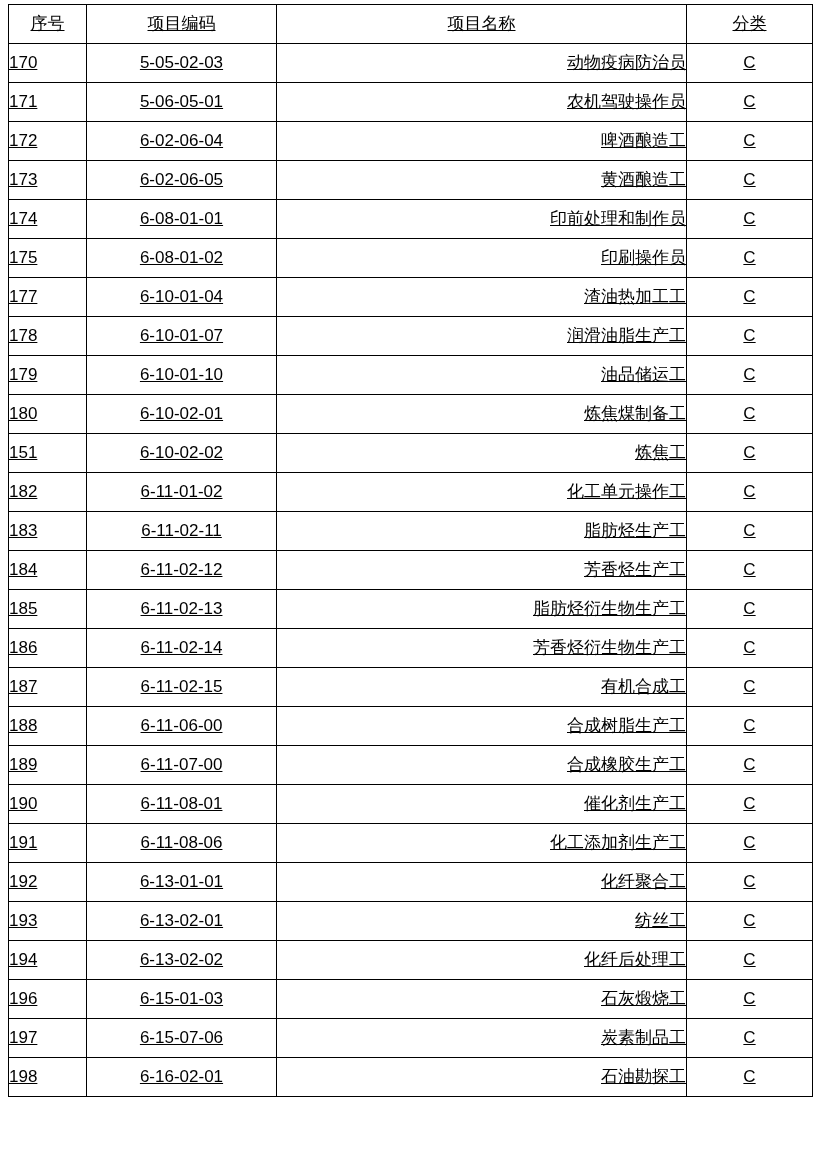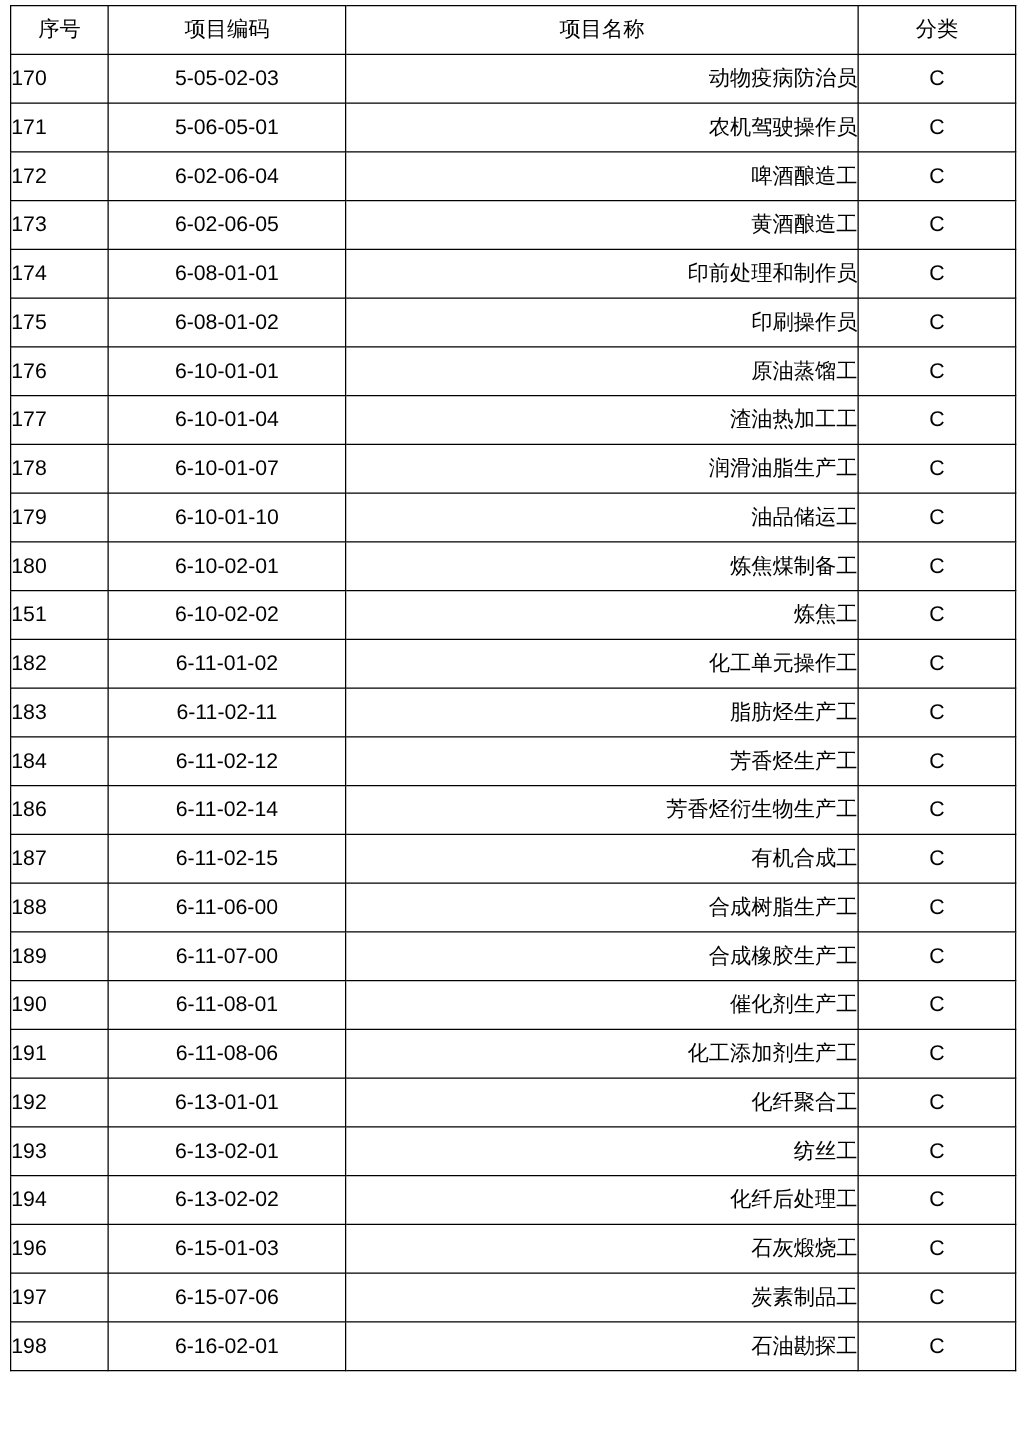--- a/index.html
+++ b/index.html
@@ -12,20 +12,21 @@
     height: 1150px;
     font-family: "Liberation Sans", "DejaVu Sans", sans-serif;
     color: #000000;
     overflow: hidden;
   }
   .page {
     width: 820px;
     height: 1076px;
     box-sizing: border-box;
     padding: 4px 8px 0 8px;
+    text-decoration: underline;
   }
   table.occupation-table {
     border-collapse: collapse;
     width: 804px;
     table-layout: fixed;
   }
   table.occupation-table th,
   table.occupation-table tr > td {
     border: 1px solid #000000;
     padding: 0;
@@ -114,26 +115,20 @@
           <td class="name-cell">印前处理和制作员</td>
           <td class="cat-cell">C</td>
         </tr>
         <tr>
           <td class="seq-cell">175</td>
           <td class="code-cell">6-08-01-02</td>
           <td class="name-cell">印刷操作员</td>
           <td class="cat-cell">C</td>
         </tr>
         <tr>
-          <td class="seq-cell">176</td>
-          <td class="code-cell">6-10-01-01</td>
-          <td class="name-cell">原油蒸馏工</td>
-          <td class="cat-cell">C</td>
-        </tr>
-        <tr>
           <td class="seq-cell">177</td>
           <td class="code-cell">6-10-01-04</td>
           <td class="name-cell">渣油热加工工</td>
           <td class="cat-cell">C</td>
         </tr>
         <tr>
           <td class="seq-cell">178</td>
           <td class="code-cell">6-10-01-07</td>
           <td class="name-cell">润滑油脂生产工</td>
           <td class="cat-cell">C</td>
@@ -165,20 +160,26 @@
         <tr>
           <td class="seq-cell">183</td>
           <td class="code-cell">6-11-02-11</td>
           <td class="name-cell">脂肪烃生产工</td>
           <td class="cat-cell">C</td>
         </tr>
         <tr>
           <td class="seq-cell">184</td>
           <td class="code-cell">6-11-02-12</td>
           <td class="name-cell">芳香烃生产工</td>
+          <td class="cat-cell">C</td>
+        </tr>
+        <tr>
+          <td class="seq-cell">185</td>
+          <td class="code-cell">6-11-02-13</td>
+          <td class="name-cell">脂肪烃衍生物生产工</td>
           <td class="cat-cell">C</td>
         </tr>
         <tr>
           <td class="seq-cell">186</td>
           <td class="code-cell">6-11-02-14</td>
           <td class="name-cell">芳香烃衍生物生产工</td>
           <td class="cat-cell">C</td>
         </tr>
         <tr>
           <td class="seq-cell">187</td>

